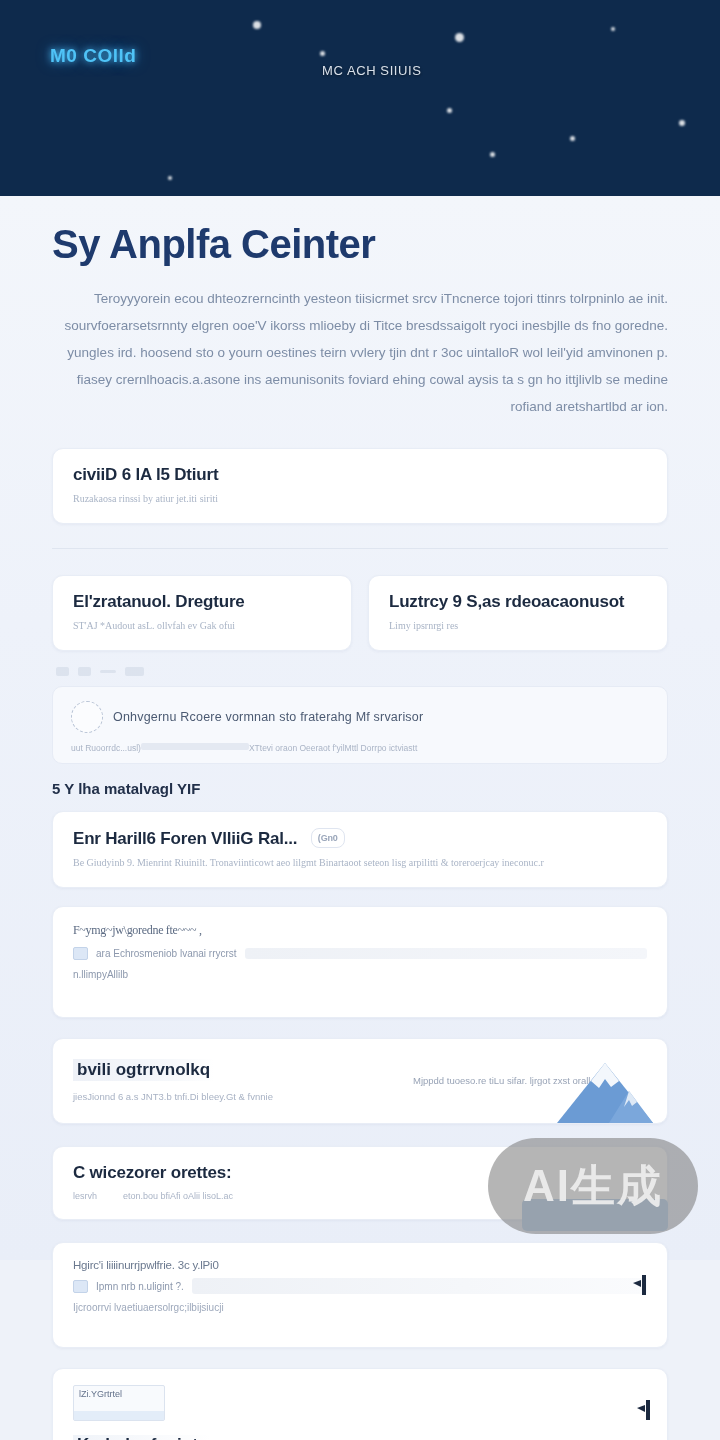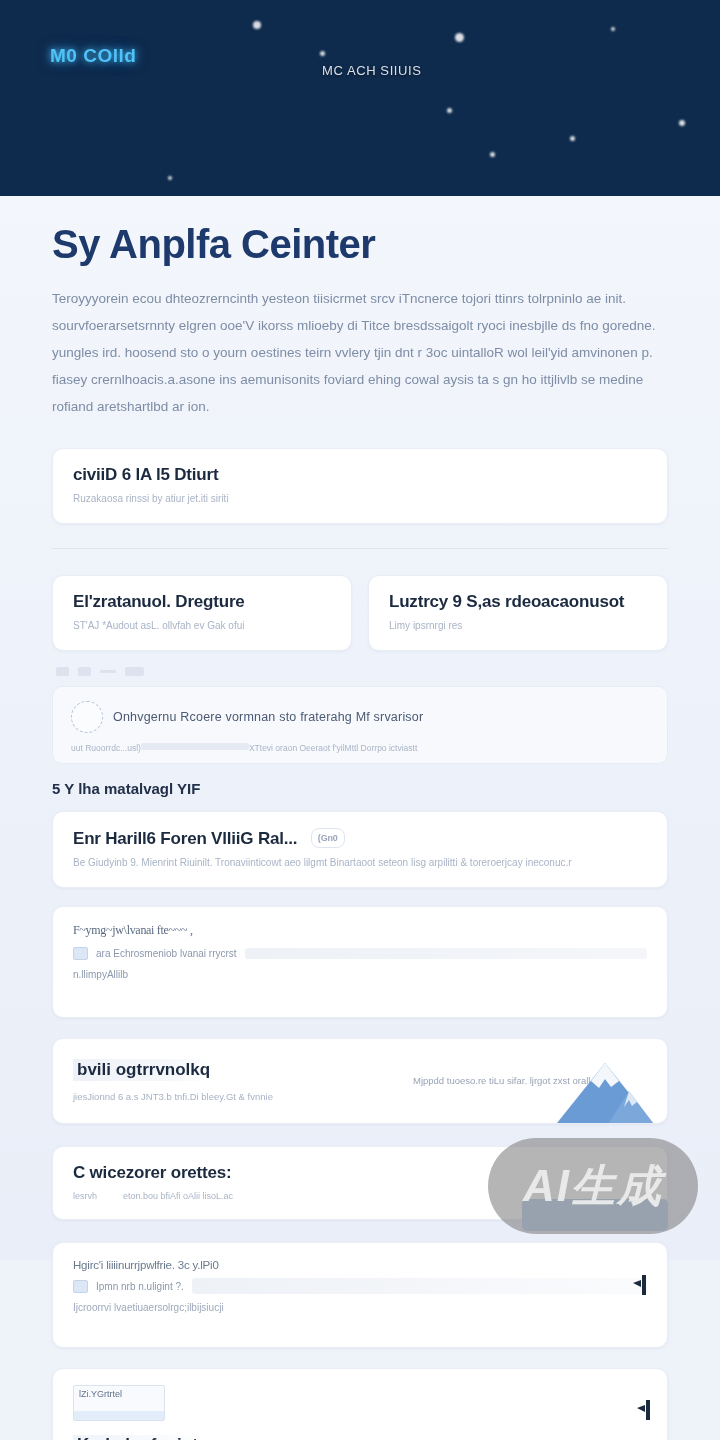--- a/index.html
+++ b/index.html
@@ -66,38 +66,39 @@
   .page-title {
     padding-top:26px;
     font-size:40px; font-weight:700; letter-spacing:-.5px;
     color:#1e3a6d;
   }
   .page-intro {
     margin-top:18px;
     font-size:13.5px; line-height:27px;
     color:#7d8da6;
     max-width:620px;
+    text-align:right;
   }
 
   
   .card {
     background:#fff;
     border:1px solid #e8edf6;
     border-radius:11px;
     box-shadow:0 1px 3px rgba(30,60,110,.05);
     padding:16px 20px;
     position:relative;
   }
   .card-title {
     font-size:17px; font-weight:700; color:#1c2a40;
     letter-spacing:-.2px;
   }
   .card-sub {
     margin-top:6px;
-    font-size:10px; color:#a9b4c6; line-height:16px;
+    font-size:10px; color:#a9b4c6; line-height:16px;font-family:Liberation Serif, serif;
   }
 
   .stack { margin-top:28px; }
   .row-2 { display:flex; gap:16px; margin-top:26px; }
   .row-2 > .card { flex:1; }
 
   .divider {
     height:1px; background:#dfe5f0;
     margin:24px 0 0 0;
   }
@@ -238,21 +239,20 @@
 
   
   .watermark {
     position:absolute; right:22px; bottom:26px;
     width:210px; height:96px;
     border-radius:48px;
     background:rgba(120,120,120,.55);
     display:flex; align-items:center; justify-content:center;
     font-size:44px; font-weight:700; letter-spacing:2px;
     color:rgba(238,238,238,.92);
-    font-style:italic;
   }
 </style>
 </head>
 <body>
 
 <div class="hero">
   <div class="hero-bg"></div>
   <div class="hero-stars">
     <span class="star" style="left:253px;top:21px;width:8px;height:8px;"></span>
     <span class="star" style="left:320px;top:51px;width:5px;height:5px;"></span>
@@ -315,21 +315,21 @@
 
   <div class="card" style="margin-top:14px;">
     <div class="card-title">
       <span>Enr Harill6 Foren VlliiG Ral...</span>
       <span class="badge">(Gn0</span>
     </div>
     <div class="card-sub">Be Giudyinb 9. Mienrint Riuinilt. Tronaviinticowt aeo lilgmt Binartaoot seteon lisg arpilitti &amp; toreroerjcay ineconuc.r</div>
   </div>
 
   <div class="card list-card">
-    <div class="list-scribble">F~ymg~jw\lvanai fte~~~ ,</div>
+    <div class="list-scribble">F~ymg~jw\goredne fte~~~ ,</div>
     <div class="list-line">
       <span class="li-box"></span>
       <span class="li-text">ara  Echrosmeniob lvanai rrycrst</span>
       <span class="li-fill"></span>
     </div>
     <div class="list-line">
       <span class="li-text">n.llimpyAllilb</span>
     </div>
   </div>
 

